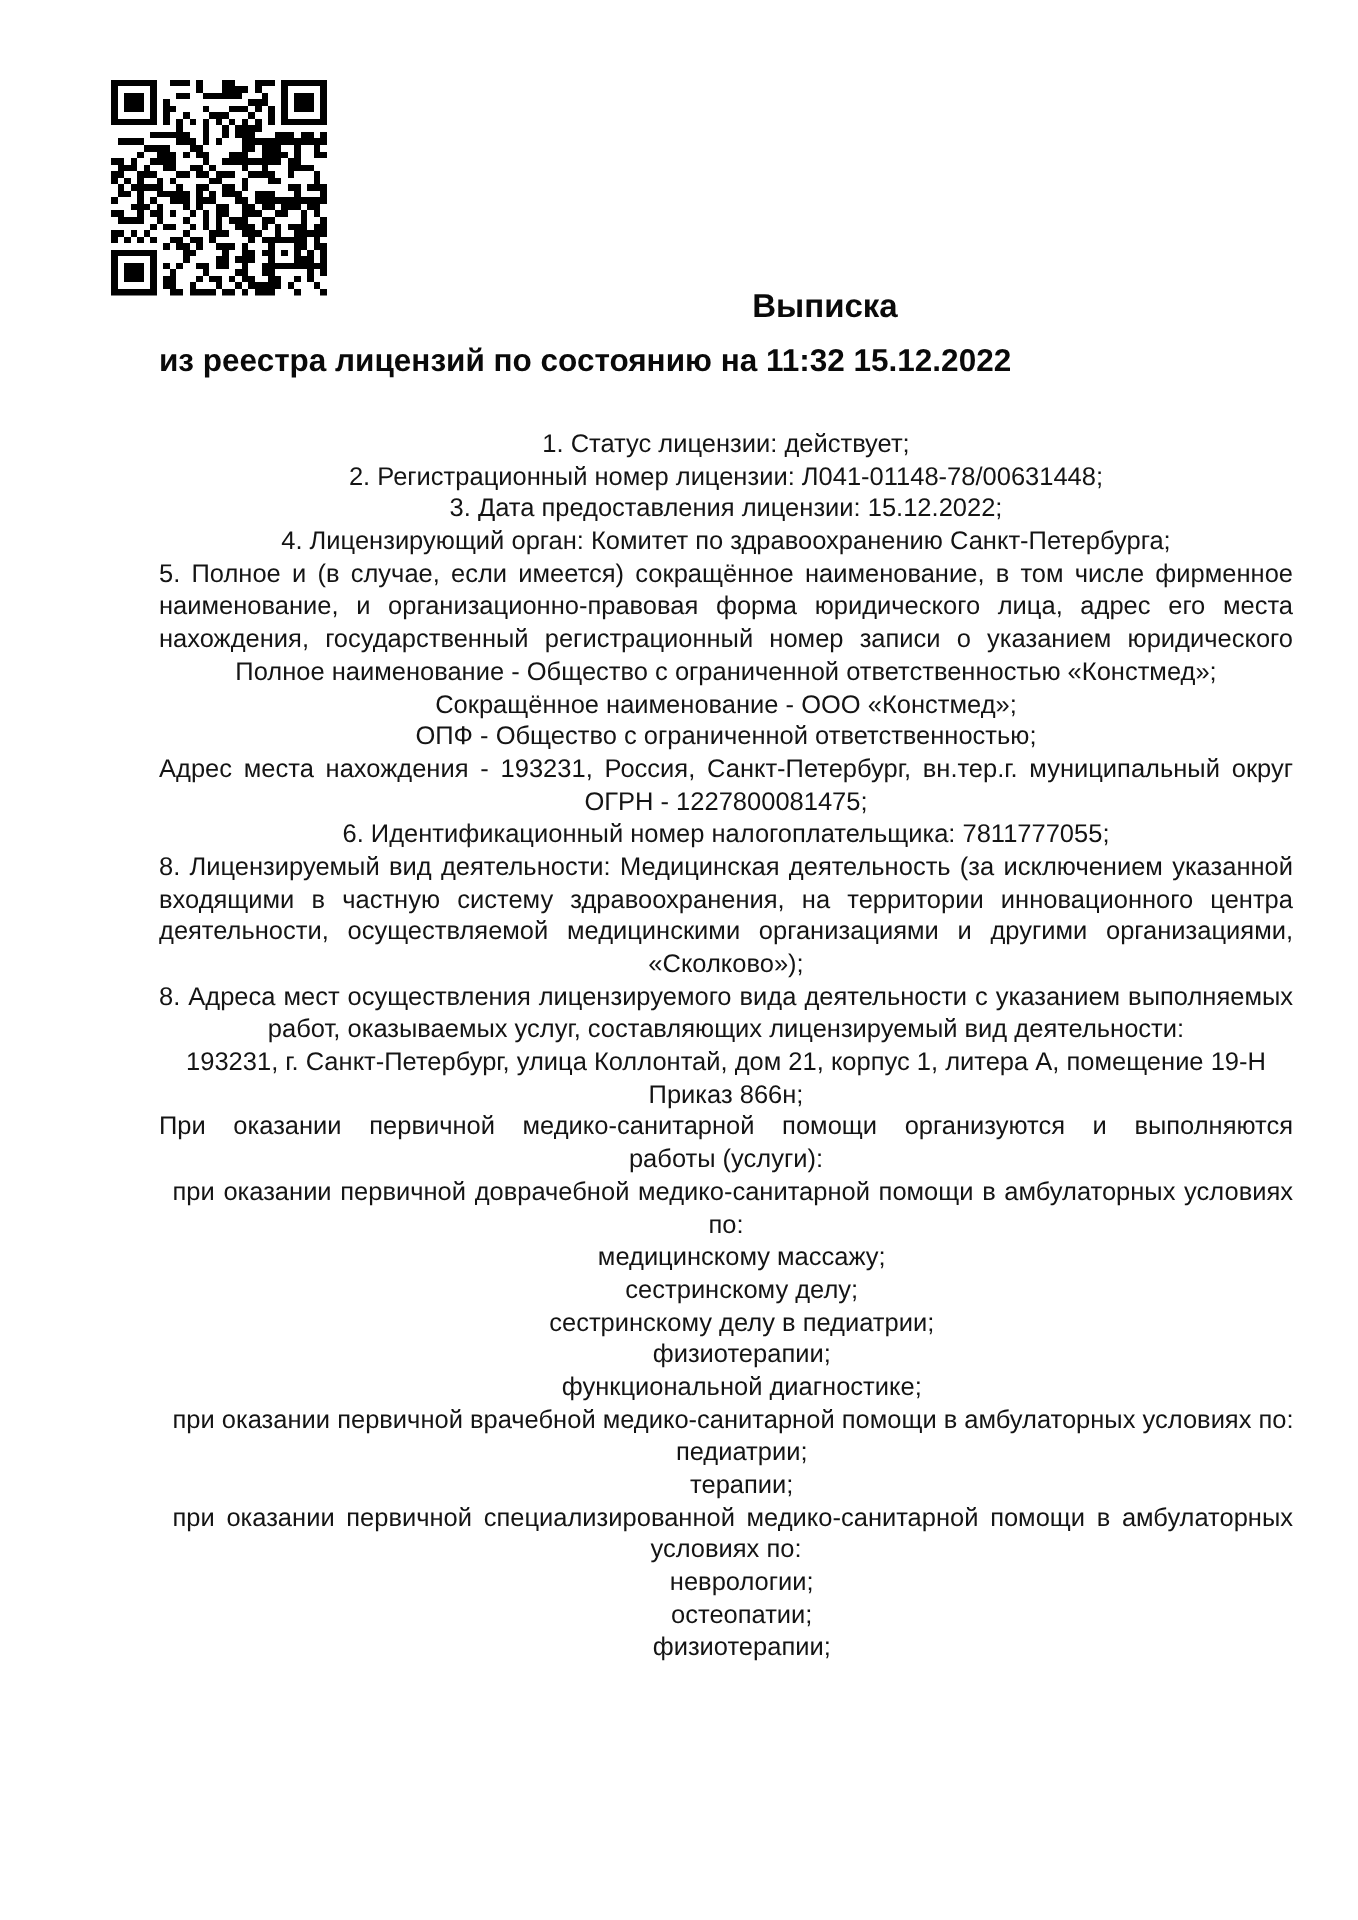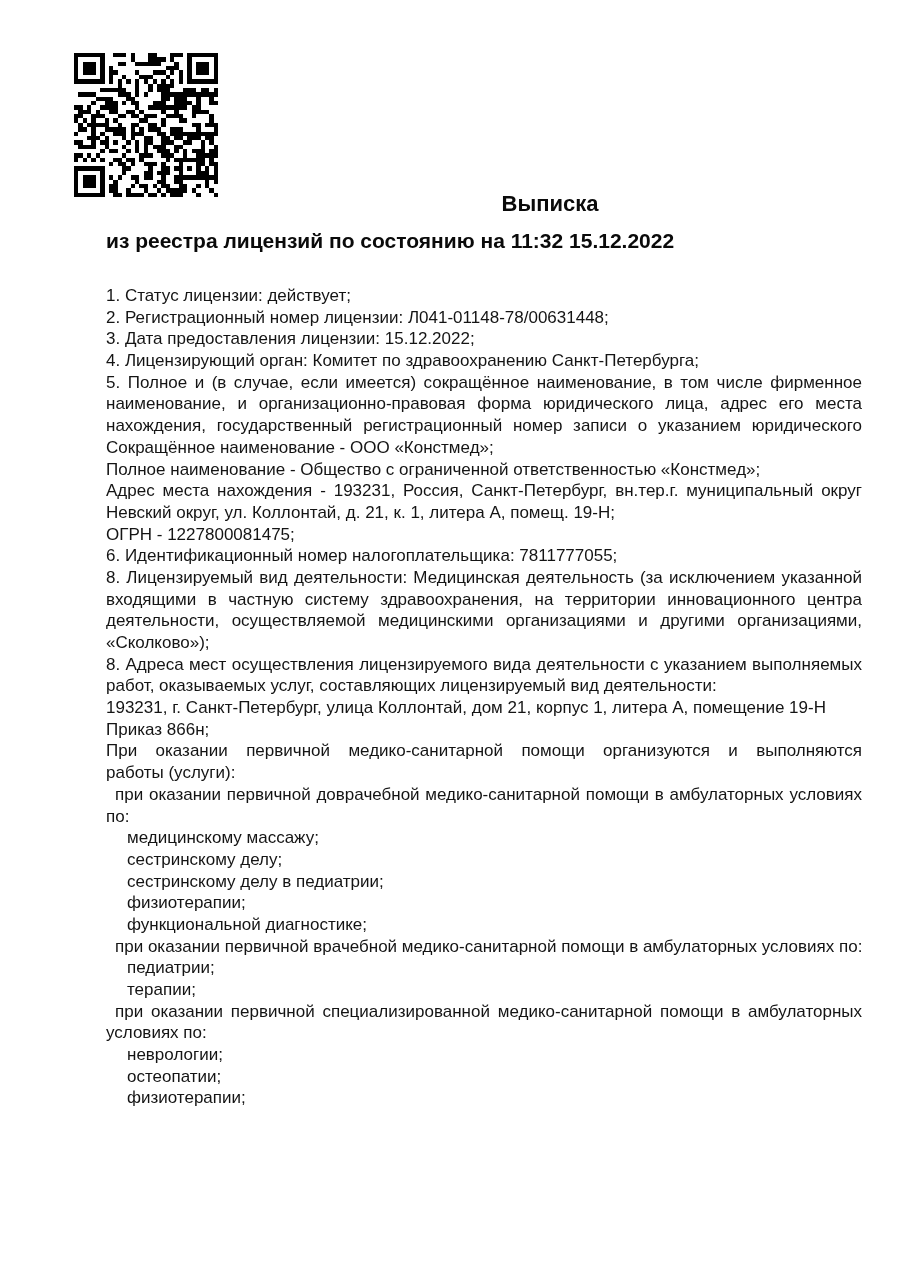--- a/index.html
+++ b/index.html
@@ -26,21 +26,21 @@
     color:#0a0a0a;
   }
   .doc-body{
     position:absolute;top:285px;left:106px;width:756px;
     font-size:17px;
     color:#141414;
   }
   .line{
     line-height:21.7px;height:21.7px;
     white-space:nowrap;
-    text-align:left;
+    text-align:center;
   }
   .line.j{
     white-space:normal;
     text-align:justify;
     text-align-last:justify;
     overflow:hidden;
   }
   .line.ind1{padding-left:9px;}
   .line.ind2{padding-left:21px;}
 </style>
@@ -604,24 +604,24 @@
   <div class="doc-subtitle">из реестра лицензий по состоянию на 11:32 15.12.2022</div>
 
   <div class="doc-body" id="doc-body">
       <div class="line">1. Статус лицензии: действует;</div>
       <div class="line">2. Регистрационный номер лицензии: Л041-01148-78/00631448;</div>
       <div class="line">3. Дата предоставления лицензии: 15.12.2022;</div>
       <div class="line">4. Лицензирующий орган: Комитет по здравоохранению Санкт-Петербурга;</div>
       <div class="line j">5. Полное и (в случае, если имеется) сокращённое наименование, в том числе фирменное</div>
       <div class="line j">наименование, и организационно-правовая форма юридического лица, адрес его места</div>
       <div class="line j">нахождения, государственный регистрационный номер записи о указанием юридического лица:</div>
+      <div class="line">Полное наименование - Общество с ограниченной ответственностью «Констмед»;</div>
       <div class="line">Сокращённое наименование - ООО «Констмед»;</div>
-      <div class="line">Полное наименование - Общество с ограниченной ответственностью «Констмед»;</div>
+      <div class="line">ОПФ - Общество с ограниченной ответственностью;</div>
       <div class="line j">Адрес места нахождения - 193231, Россия, Санкт-Петербург, вн.тер.г. муниципальный округ</div>
-      <div class="line">Невский округ, ул. Коллонтай, д. 21, к. 1, литера А, помещ. 19-Н;</div>
       <div class="line">ОГРН - 1227800081475;</div>
       <div class="line">6. Идентификационный номер налогоплательщика: 7811777055;</div>
       <div class="line j">8. Лицензируемый вид деятельности: Медицинская деятельность (за исключением указанной</div>
       <div class="line j">входящими в частную систему здравоохранения, на территории инновационного центра</div>
       <div class="line j">деятельности, осуществляемой медицинскими организациями и другими организациями,</div>
       <div class="line">«Сколково»);</div>
       <div class="line j">8. Адреса мест осуществления лицензируемого вида деятельности с указанием выполняемых</div>
       <div class="line">работ, оказываемых услуг, составляющих лицензируемый вид деятельности:</div>
       <div class="line">193231, г. Санкт-Петербург, улица Коллонтай, дом 21, корпус 1, литера А, помещение 19-Н</div>
       <div class="line">Приказ 866н;</div>

